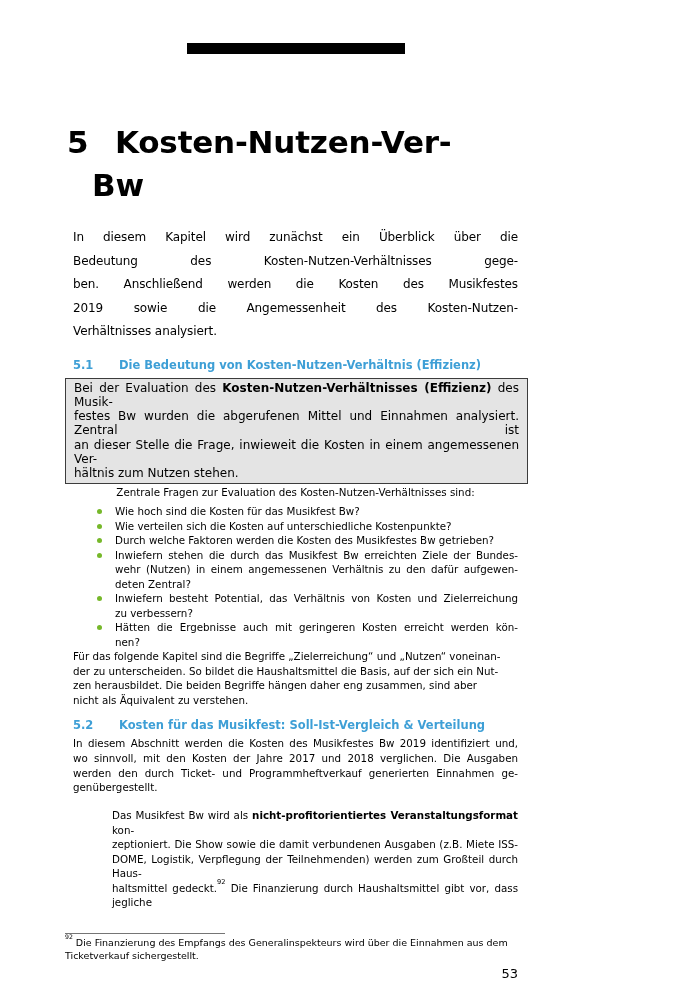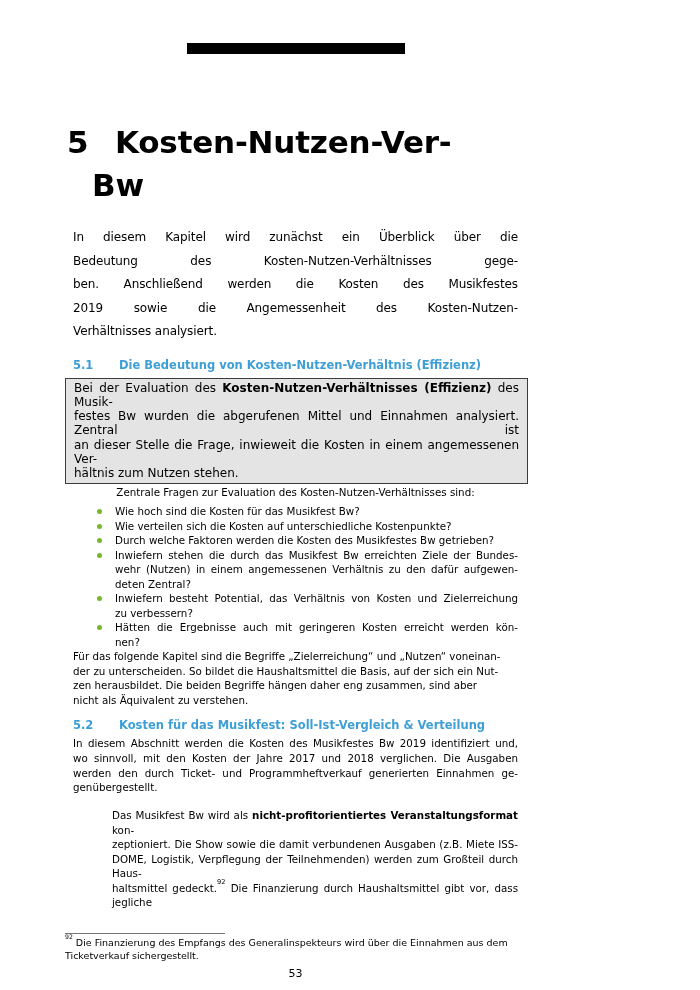--- a/index.html
+++ b/index.html
@@ -65,21 +65,21 @@
   .bullet .btext{flex:1 1 auto;margin-left:13px;}
 
   .terms-para{}
   .costs-para{margin-top:3px;line-height:14.8px;}
   .format-para{margin-top:13px;margin-left:39px;}
 
   
   .footnote-rule{margin-top:23px;margin-left:-8px;width:160px;border-top:1px solid #757575;height:0;}
   .footnote{margin-top:2px;margin-left:-8px;width:calc(100% + 8px);font-size:9.5px;line-height:13.5px;}
 
-  .page-number{margin-top:4px;text-align:center;font-size:11px;line-height:14px;}
+  .page-number{margin-top:4px;text-align:right;font-size:13px;line-height:14px;}
 </style>
 </head>
 <body>
 
 <div class="redaction-bar"></div>
 
 <div class="column">
 
   <h1 class="chapter-heading">
     <div class="h1-line"><span class="h1-num">5</span><span>Kosten-Nutzen-Ver-</span></div>

